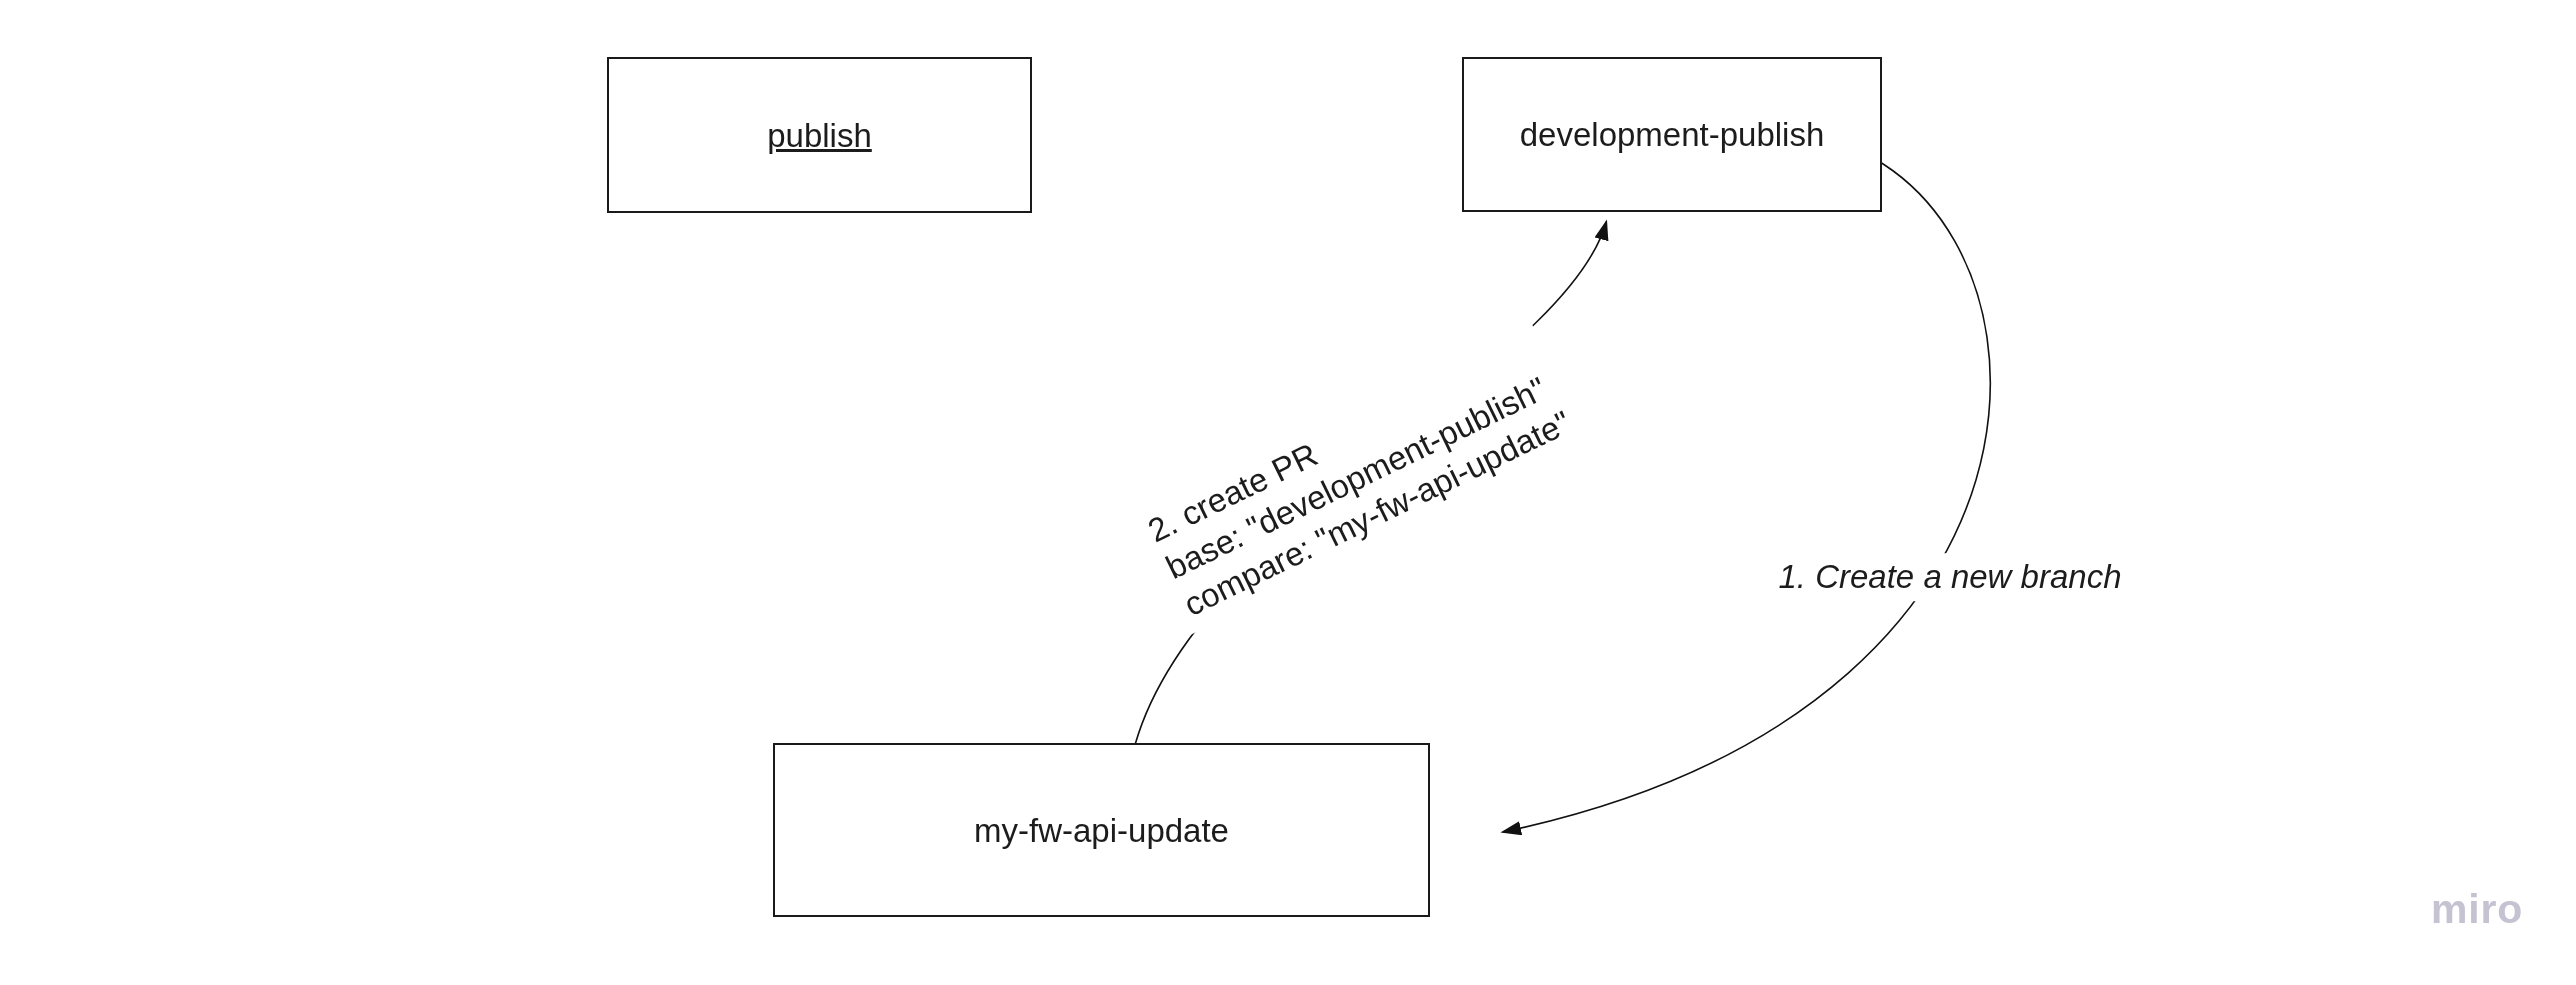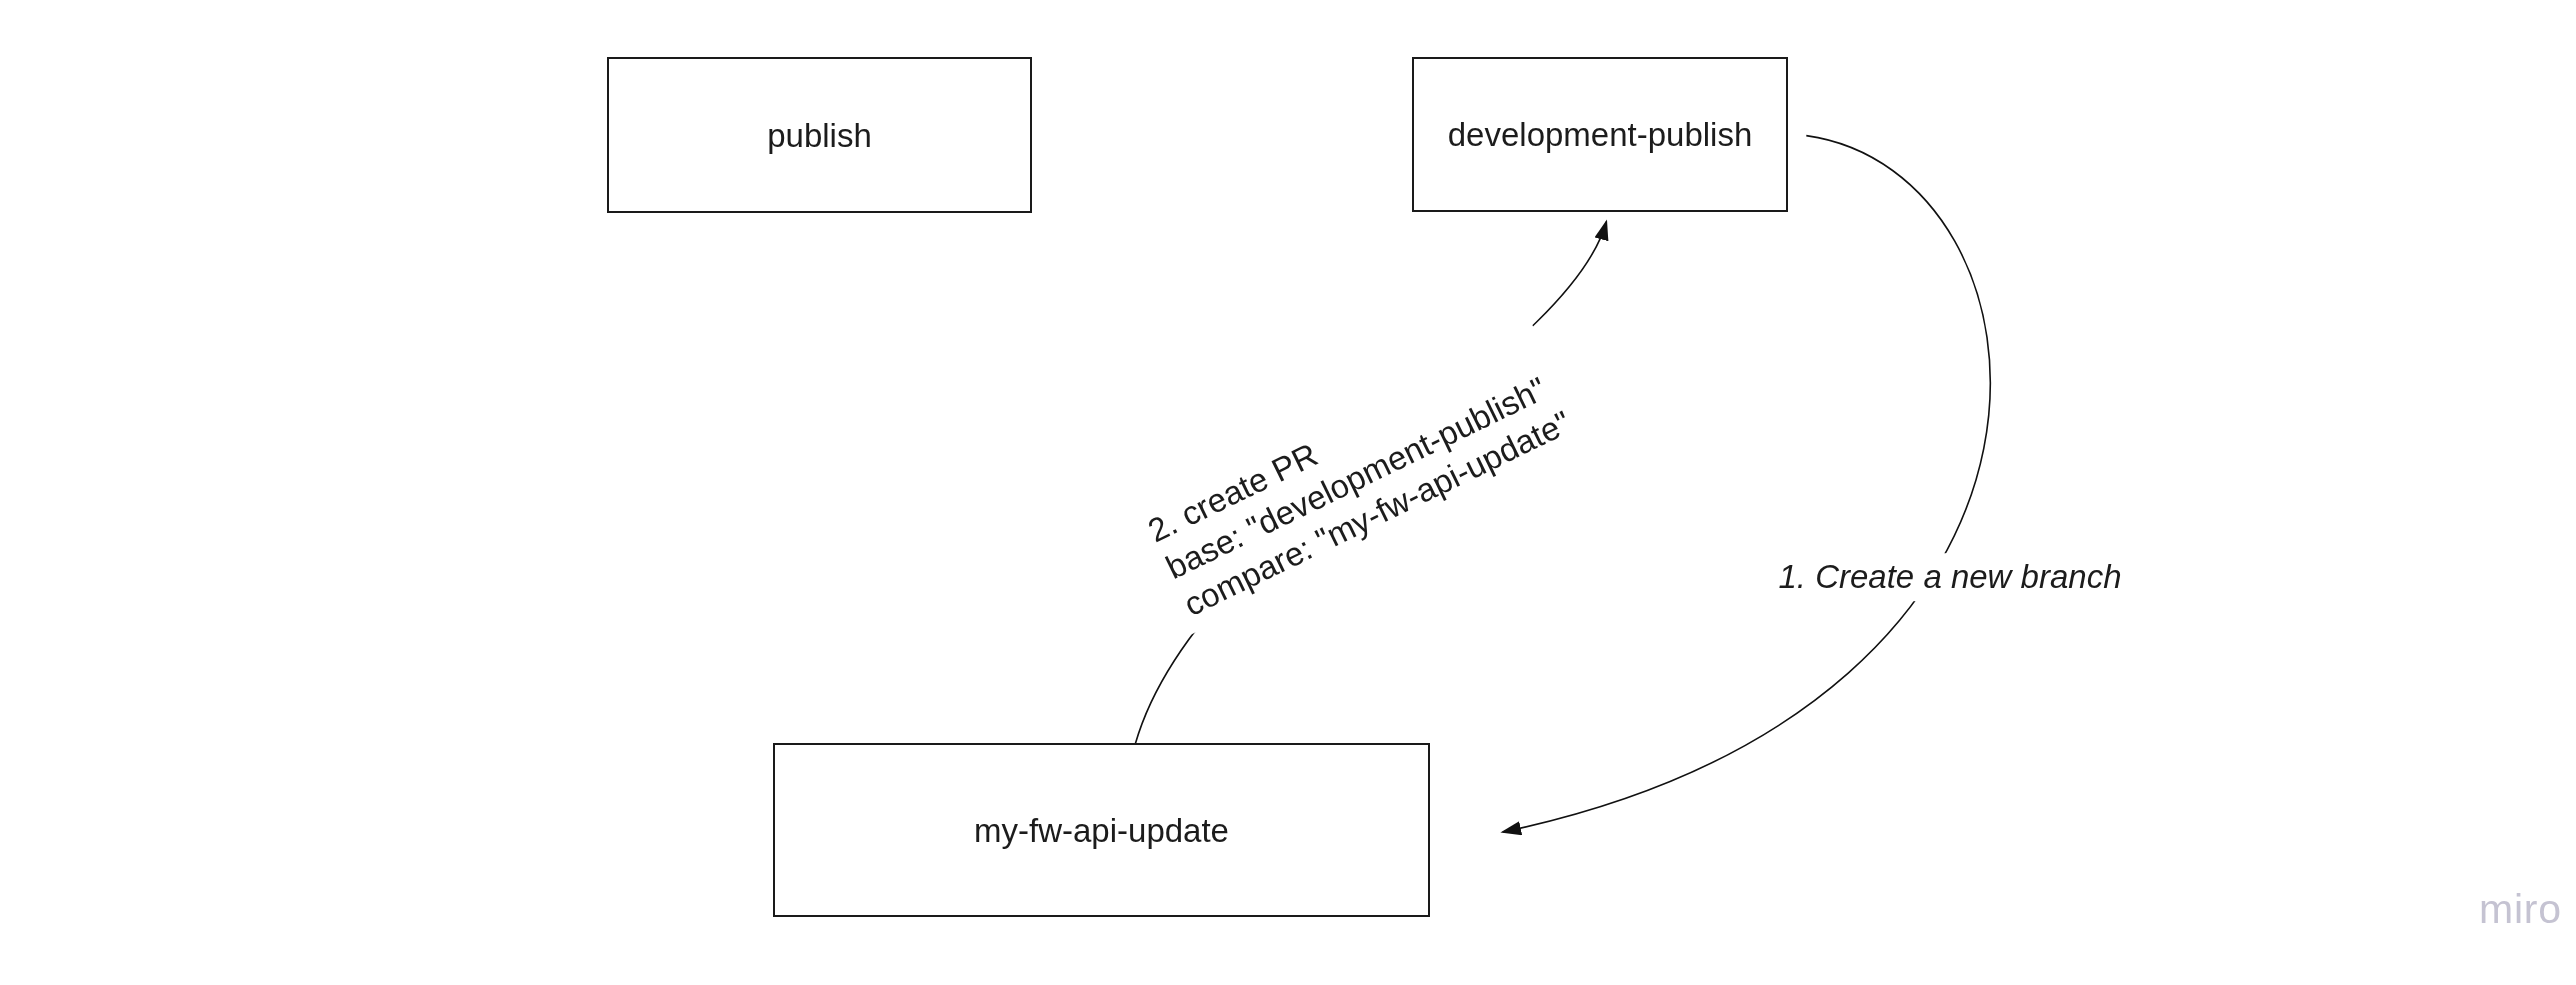--- a/index.html
+++ b/index.html
@@ -35,22 +35,22 @@
     border: 2.4px solid #1a1a1a;
     display: flex;
     flex-direction: column;
     align-items: center;
     justify-content: center;
     text-align: center;
     font-size: 33px;
     line-height: 47px;
     color: #1c1c1c;
   }
-  .shape-publish { left: 607px; top: 57px; width: 425px; height: 156px; }
-  .shape-development-publish { left: 1412px; top: 57px; width: 376px; height: 155px; }
+  .shape-publish { left: 607px; top: 57px; width: 425px; height: 156px; text-decoration: underline; }
+  .shape-development-publish { left: 1462px; top: 57px; width: 420px; height: 155px; }
   .shape-my-fw-api-update { left: 773px; top: 743px; width: 657px; height: 174px; }
 
   .connector-label {
     position: absolute;
     background: #ffffff;
     font-size: 33px;
     color: #1c1c1c;
     white-space: nowrap;
   }
   .label-create-branch {
@@ -70,24 +70,23 @@
     line-height: 41px;
     text-align: left;
   }
   .label-create-pr span { display: block; }
 
   .watermark {
     position: absolute;
     left: 2431px;
     top: 886px;
     font-size: 41px;
-    font-weight: 400;
+    font-weight: 700;
     letter-spacing: 0.8px;
     color: #c5c3d2;
-    margin-left: 48px;
   }
 </style>
 </head>
 <body>
 
 <div class="board">
 
   <svg class="connector-layer" viewBox="0 0 3233 1237" xmlns="http://www.w3.org/2000/svg">
     <defs>
       <marker id="arrowhead" markerWidth="13" markerHeight="9" refX="11.5" refY="4.5" orient="auto" markerUnits="strokeWidth">

